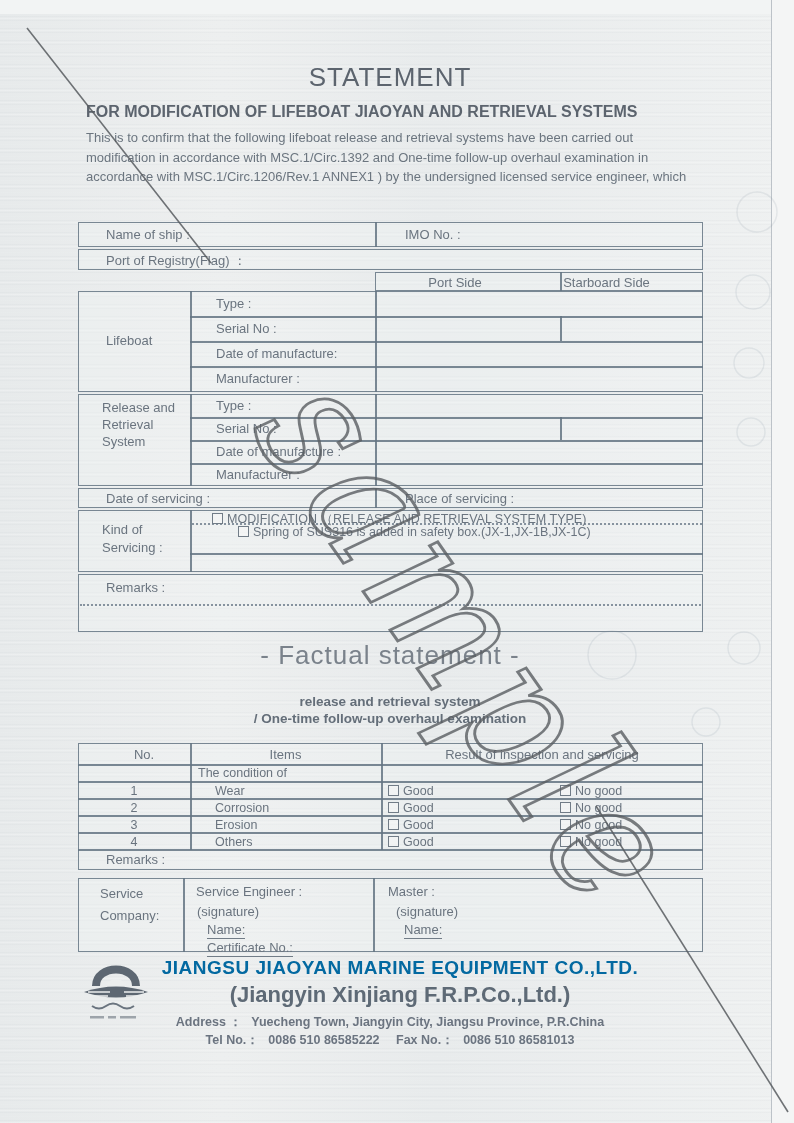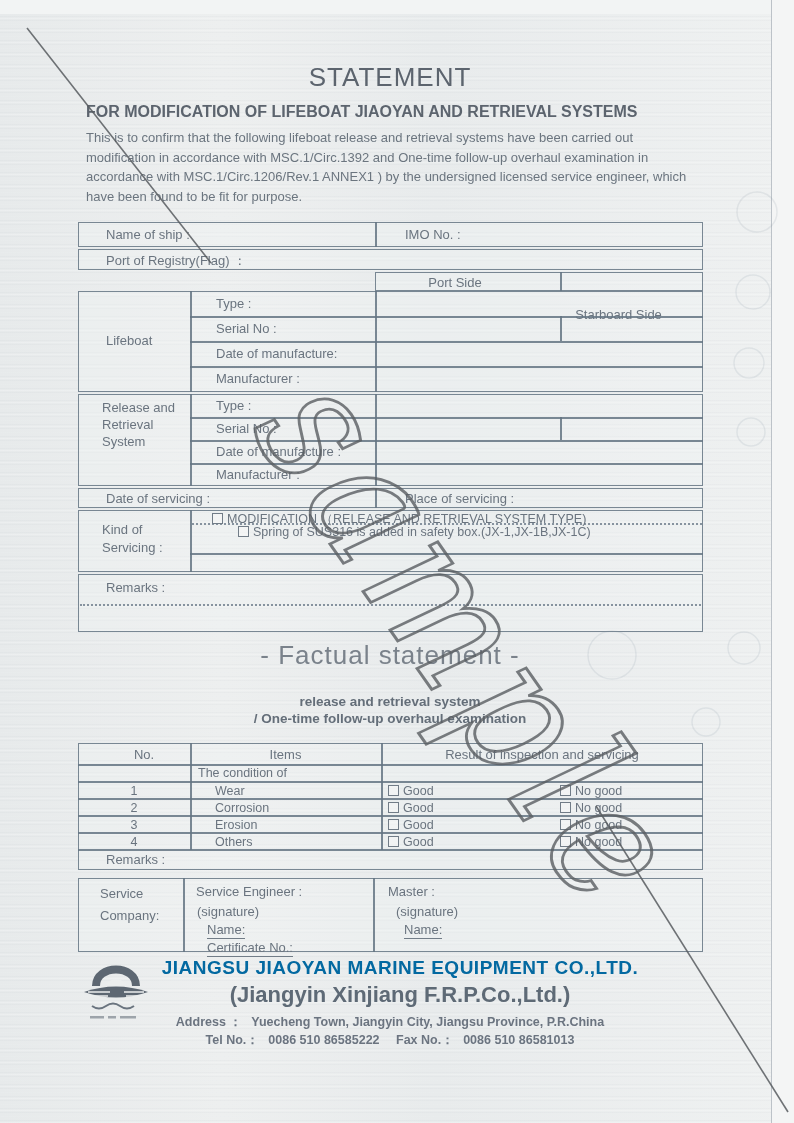--- a/index.html
+++ b/index.html
@@ -54,35 +54,34 @@
   <div class="texture"></div>
   <div class="edge-top"></div>
   <div class="edge-right"></div>
 
   <div class="title">STATEMENT</div>
   <div class="subtitle">FOR MODIFICATION OF LIFEBOAT JIAOYAN AND RETRIEVAL SYSTEMS</div>
   <div class="intro">
     <div>This is to confirm that the following lifeboat release and retrieval systems have been carried out</div>
     <div>modification  in accordance with MSC.1/Circ.1392 and One-time follow-up overhaul examination in</div>
     <div>accordance with MSC.1/Circ.1206/Rev.1 ANNEX1 ) by the undersigned licensed service engineer, which</div>
-    <div>have been found to be fit for purpose.</div>
   </div>
 
   <div class="bx" style="left:78px;top:222px;width:625px;height:25px;"></div>
   <div class="vl" style="left:375px;top:222px;height:25px;"></div>
   <div class="lb" style="left:106px;top:227px;">Name of ship :</div>
   <div class="lb" style="left:405px;top:227px;">IMO No. :</div>
 
   <div class="bx" style="left:78px;top:249px;width:625px;height:21px;"></div>
   <div class="lb" style="left:106px;top:252px;">Port of Registry(Flag) ：</div>
 
   <div class="bx" style="left:375px;top:272px;width:328px;height:19px;"></div>
   <div class="vl" style="left:560px;top:272px;height:19px;"></div>
   <div class="lb ctr" style="left:375px;top:275px;width:160px;">Port Side</div>
-  <div class="lb ctr" style="left:560px;top:275px;width:117px;margin-top:32px;">Starboard Side</div>
+  <div class="lb ctr" style="left:548px;top:275px;width:117px;">Starboard Side</div>
 
   <div class="bx" style="left:78px;top:291px;width:625px;height:101px;"></div>
   <div class="vl" style="left:190px;top:291px;height:101px;"></div>
   <div class="vl" style="left:375px;top:291px;height:101px;"></div>
   <div class="hl" style="left:190px;top:316px;width:513px;"></div>
   <div class="hl" style="left:190px;top:341px;width:513px;"></div>
   <div class="hl" style="left:190px;top:366px;width:513px;"></div>
   <div class="vl" style="left:560px;top:316px;height:25px;"></div>
   <div class="lb" style="left:106px;top:333px;">Lifeboat</div>
   <div class="lb" style="left:216px;top:296px;">Type :</div>

